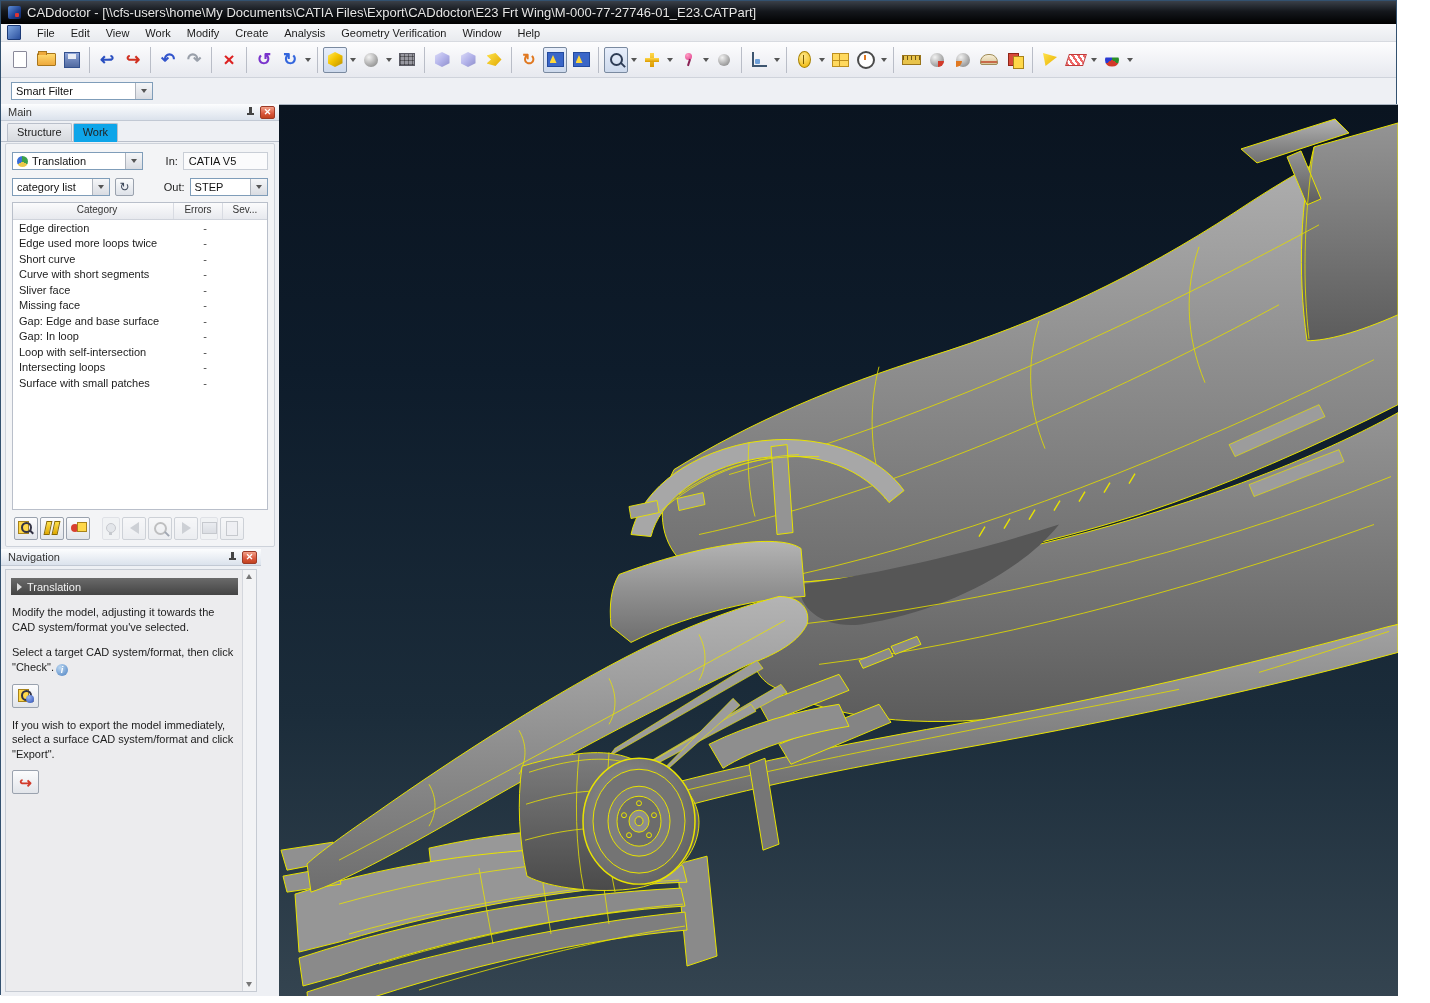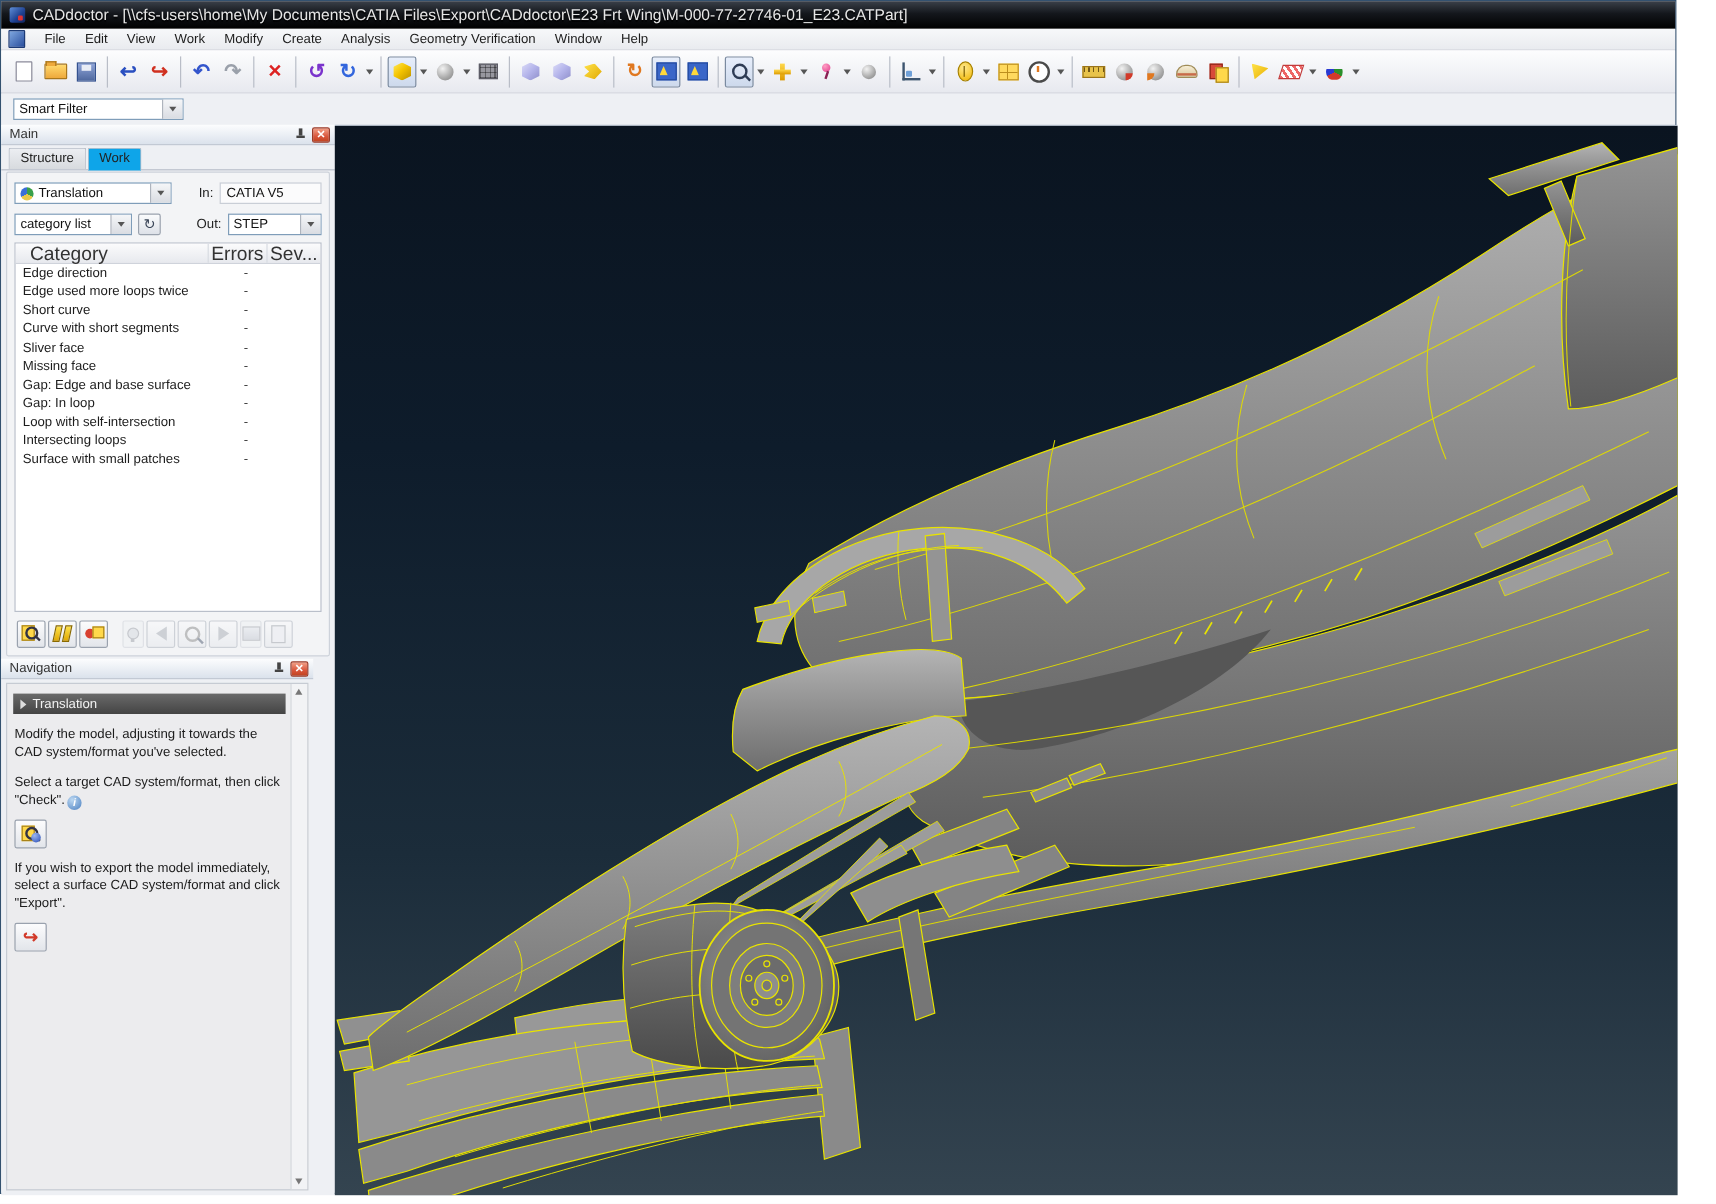--- a/index.html
+++ b/index.html
@@ -98,21 +98,21 @@
   .groupbox{position:absolute;left:4px;right:4px;border:1px solid #cdd2da;border-radius:2px;background:#f3f4f6;box-sizing:border-box;}
   .ctlrow{display:flex;align-items:center;gap:5px;margin:8px 6px 0 6px;}
   .lbl{font-size:11px;color:#222;}
   .field{border:1px solid #c9ced6;background:#fbfbfc;height:18px;box-sizing:border-box;font-size:11px;color:#111;display:flex;align-items:center;padding:0 5px;}
   .ballicon{width:11px;height:11px;border-radius:50%;background:conic-gradient(#3aa04a 0 120deg,#e8c84a 120deg 240deg,#3a6fd8 240deg 360deg);flex:0 0 auto;}
   .roundbtn{width:20px;height:18px;border:1px solid #9aa2ae;border-radius:2px;background:linear-gradient(#fafbfc,#dde1e8);
     display:flex;align-items:center;justify-content:center;font-size:12px;color:#3b4658;box-sizing:border-box;}
 
   
   .cat-table{position:absolute;left:6px;right:6px;top:58px;bottom:36px;border:1px solid #b9bfca;background:#fff;overflow:hidden;}
-  .cat-head{display:flex;height:16px;background:linear-gradient(#fbfbfc,#e7e9ee);border-bottom:1px solid #cfd3db;font-size:16px;color:#333;}
+  .cat-head{display:flex;height:16px;background:linear-gradient(#fbfbfc,#e7e9ee);border-bottom:1px solid #cfd3db;font-size:10px;color:#333;text-align:center;}
   .cat-head .c1{flex:1;padding:1px 4px 0 12px;border-right:1px solid #d8dbe2;}
   .cat-head .c2{width:44px;padding:1px 2px 0 2px;border-right:1px solid #d8dbe2;}
   .cat-head .c3{width:40px;padding:1px 2px 0 2px;}
   .cat-row{display:flex;height:15.5px;font-size:11px;color:#1c1c1c;align-items:center;}
   .cat-row .c1{flex:1;padding-left:6px;white-space:nowrap;overflow:hidden;}
   .cat-row .c2{width:44px;text-align:center;color:#444;}
   .cat-row .c3{width:40px;}
 
   
   .btnrow{position:absolute;left:8px;bottom:6px;height:24px;display:flex;align-items:center;gap:2px;}

